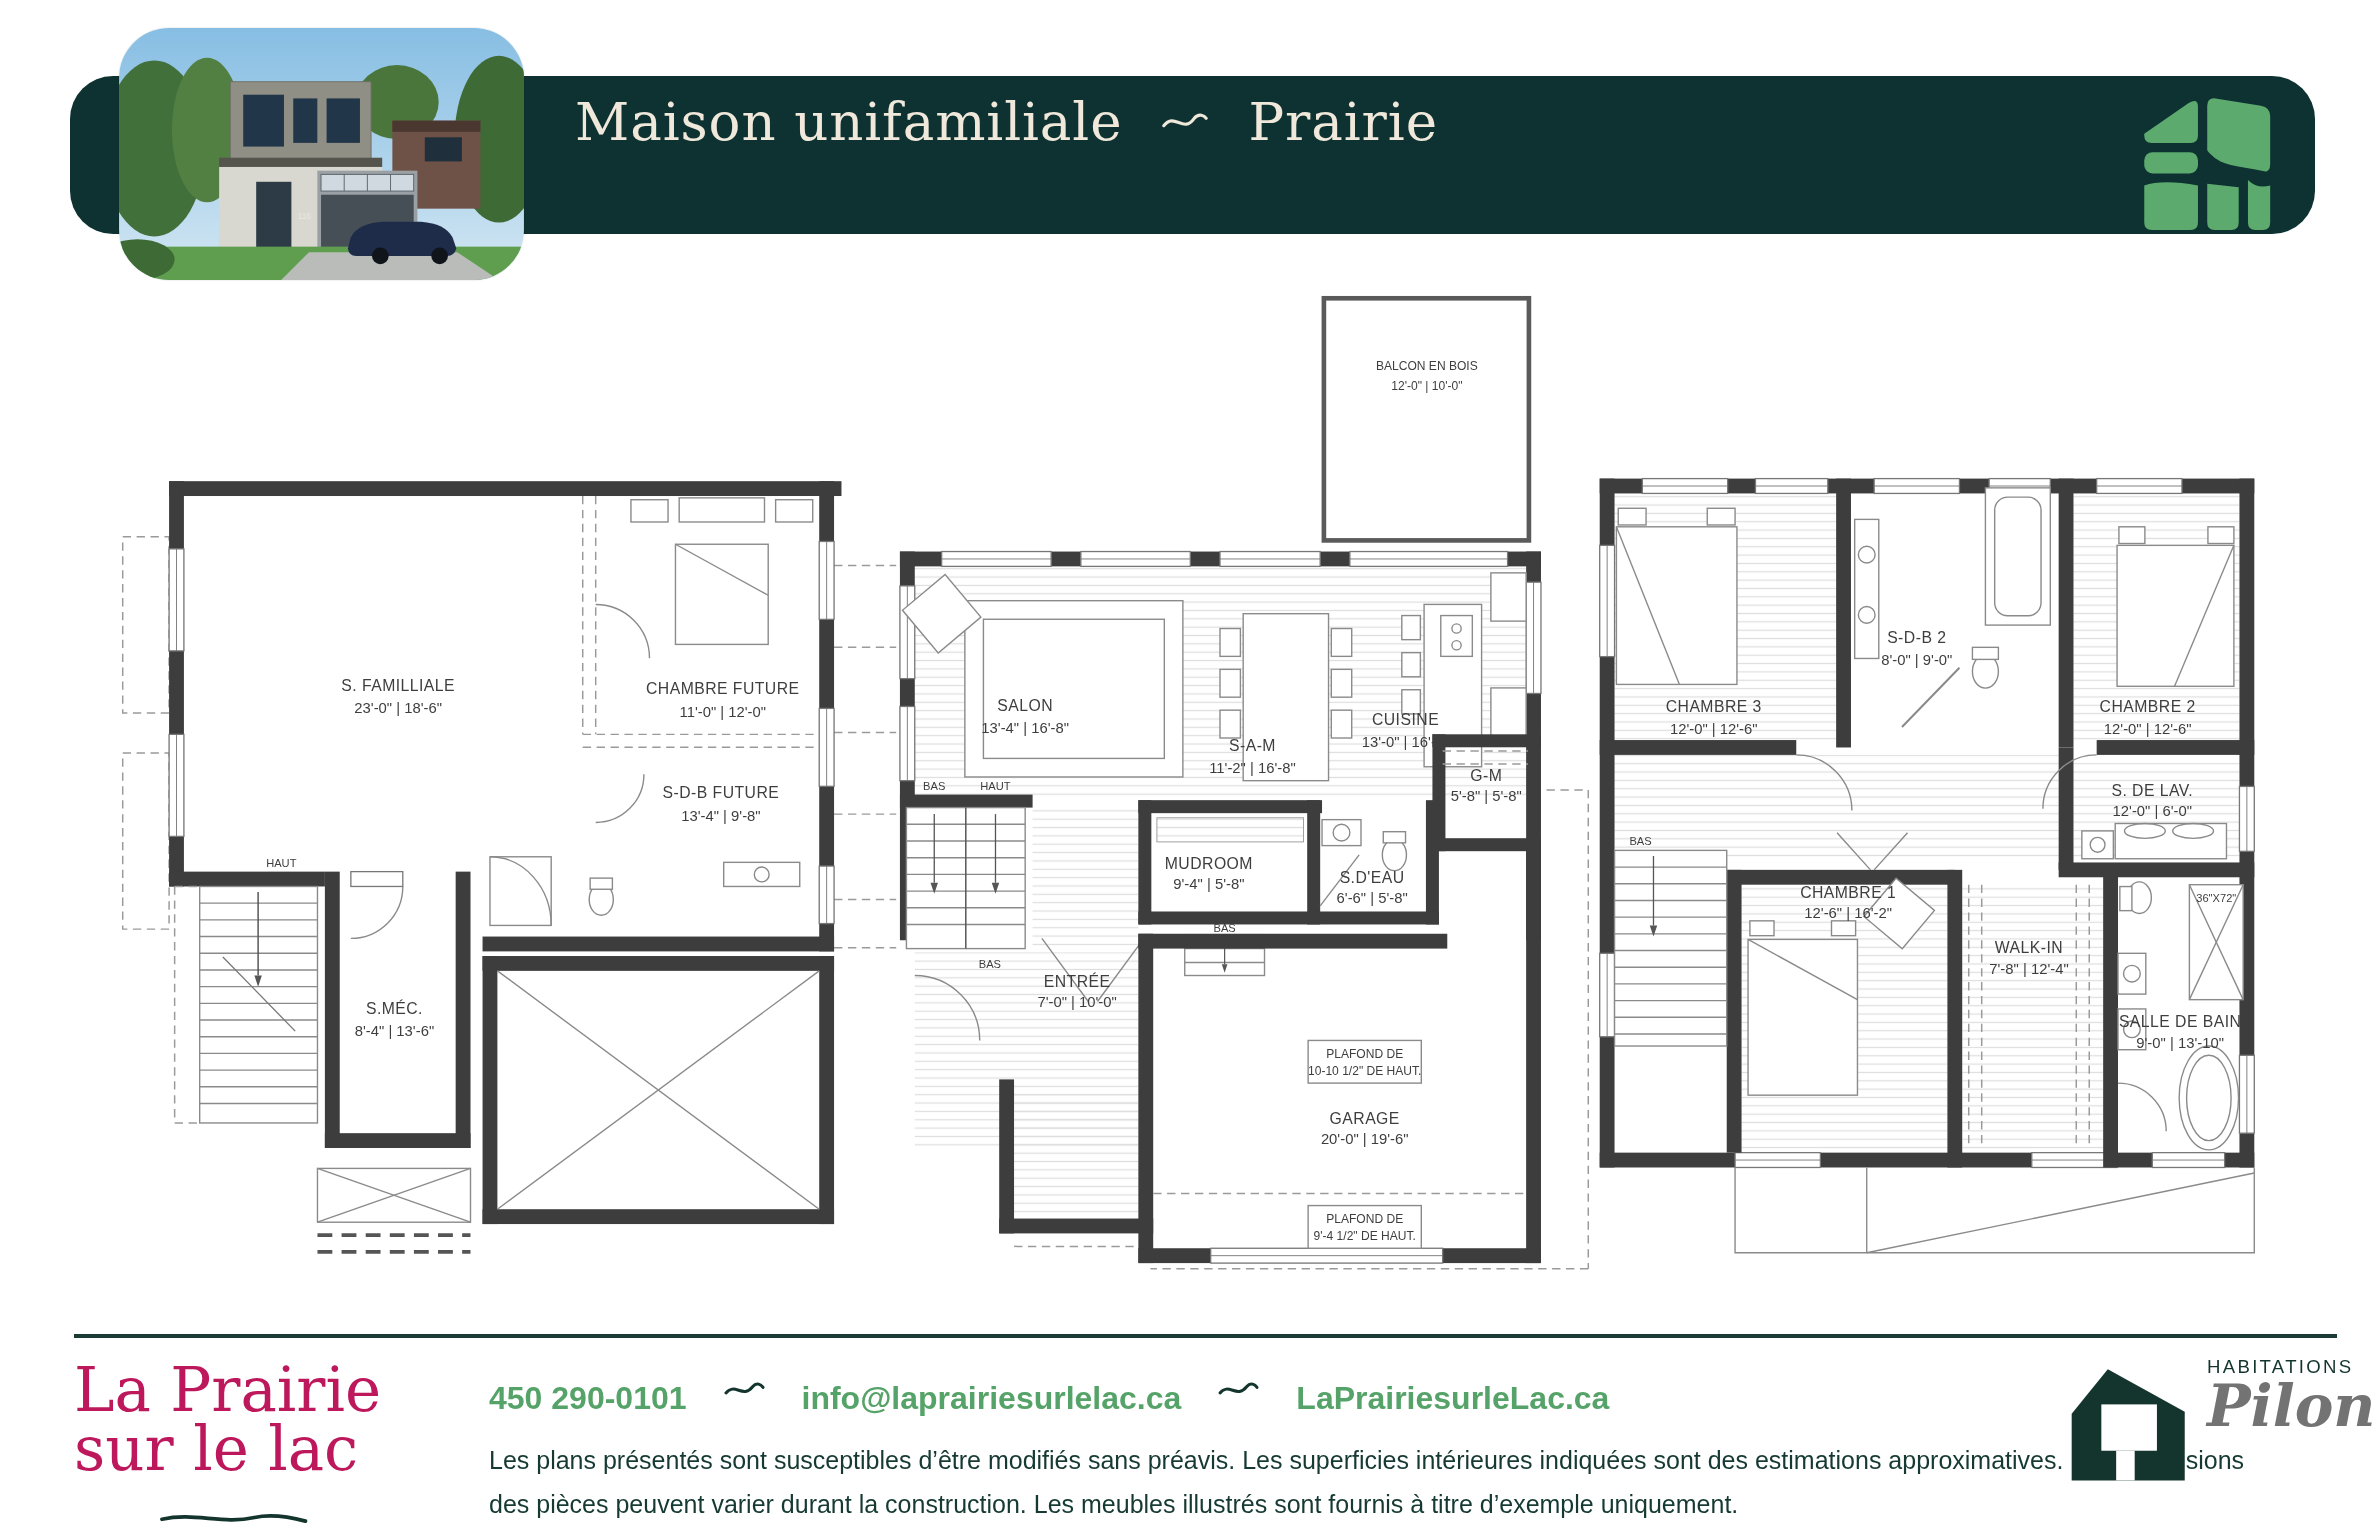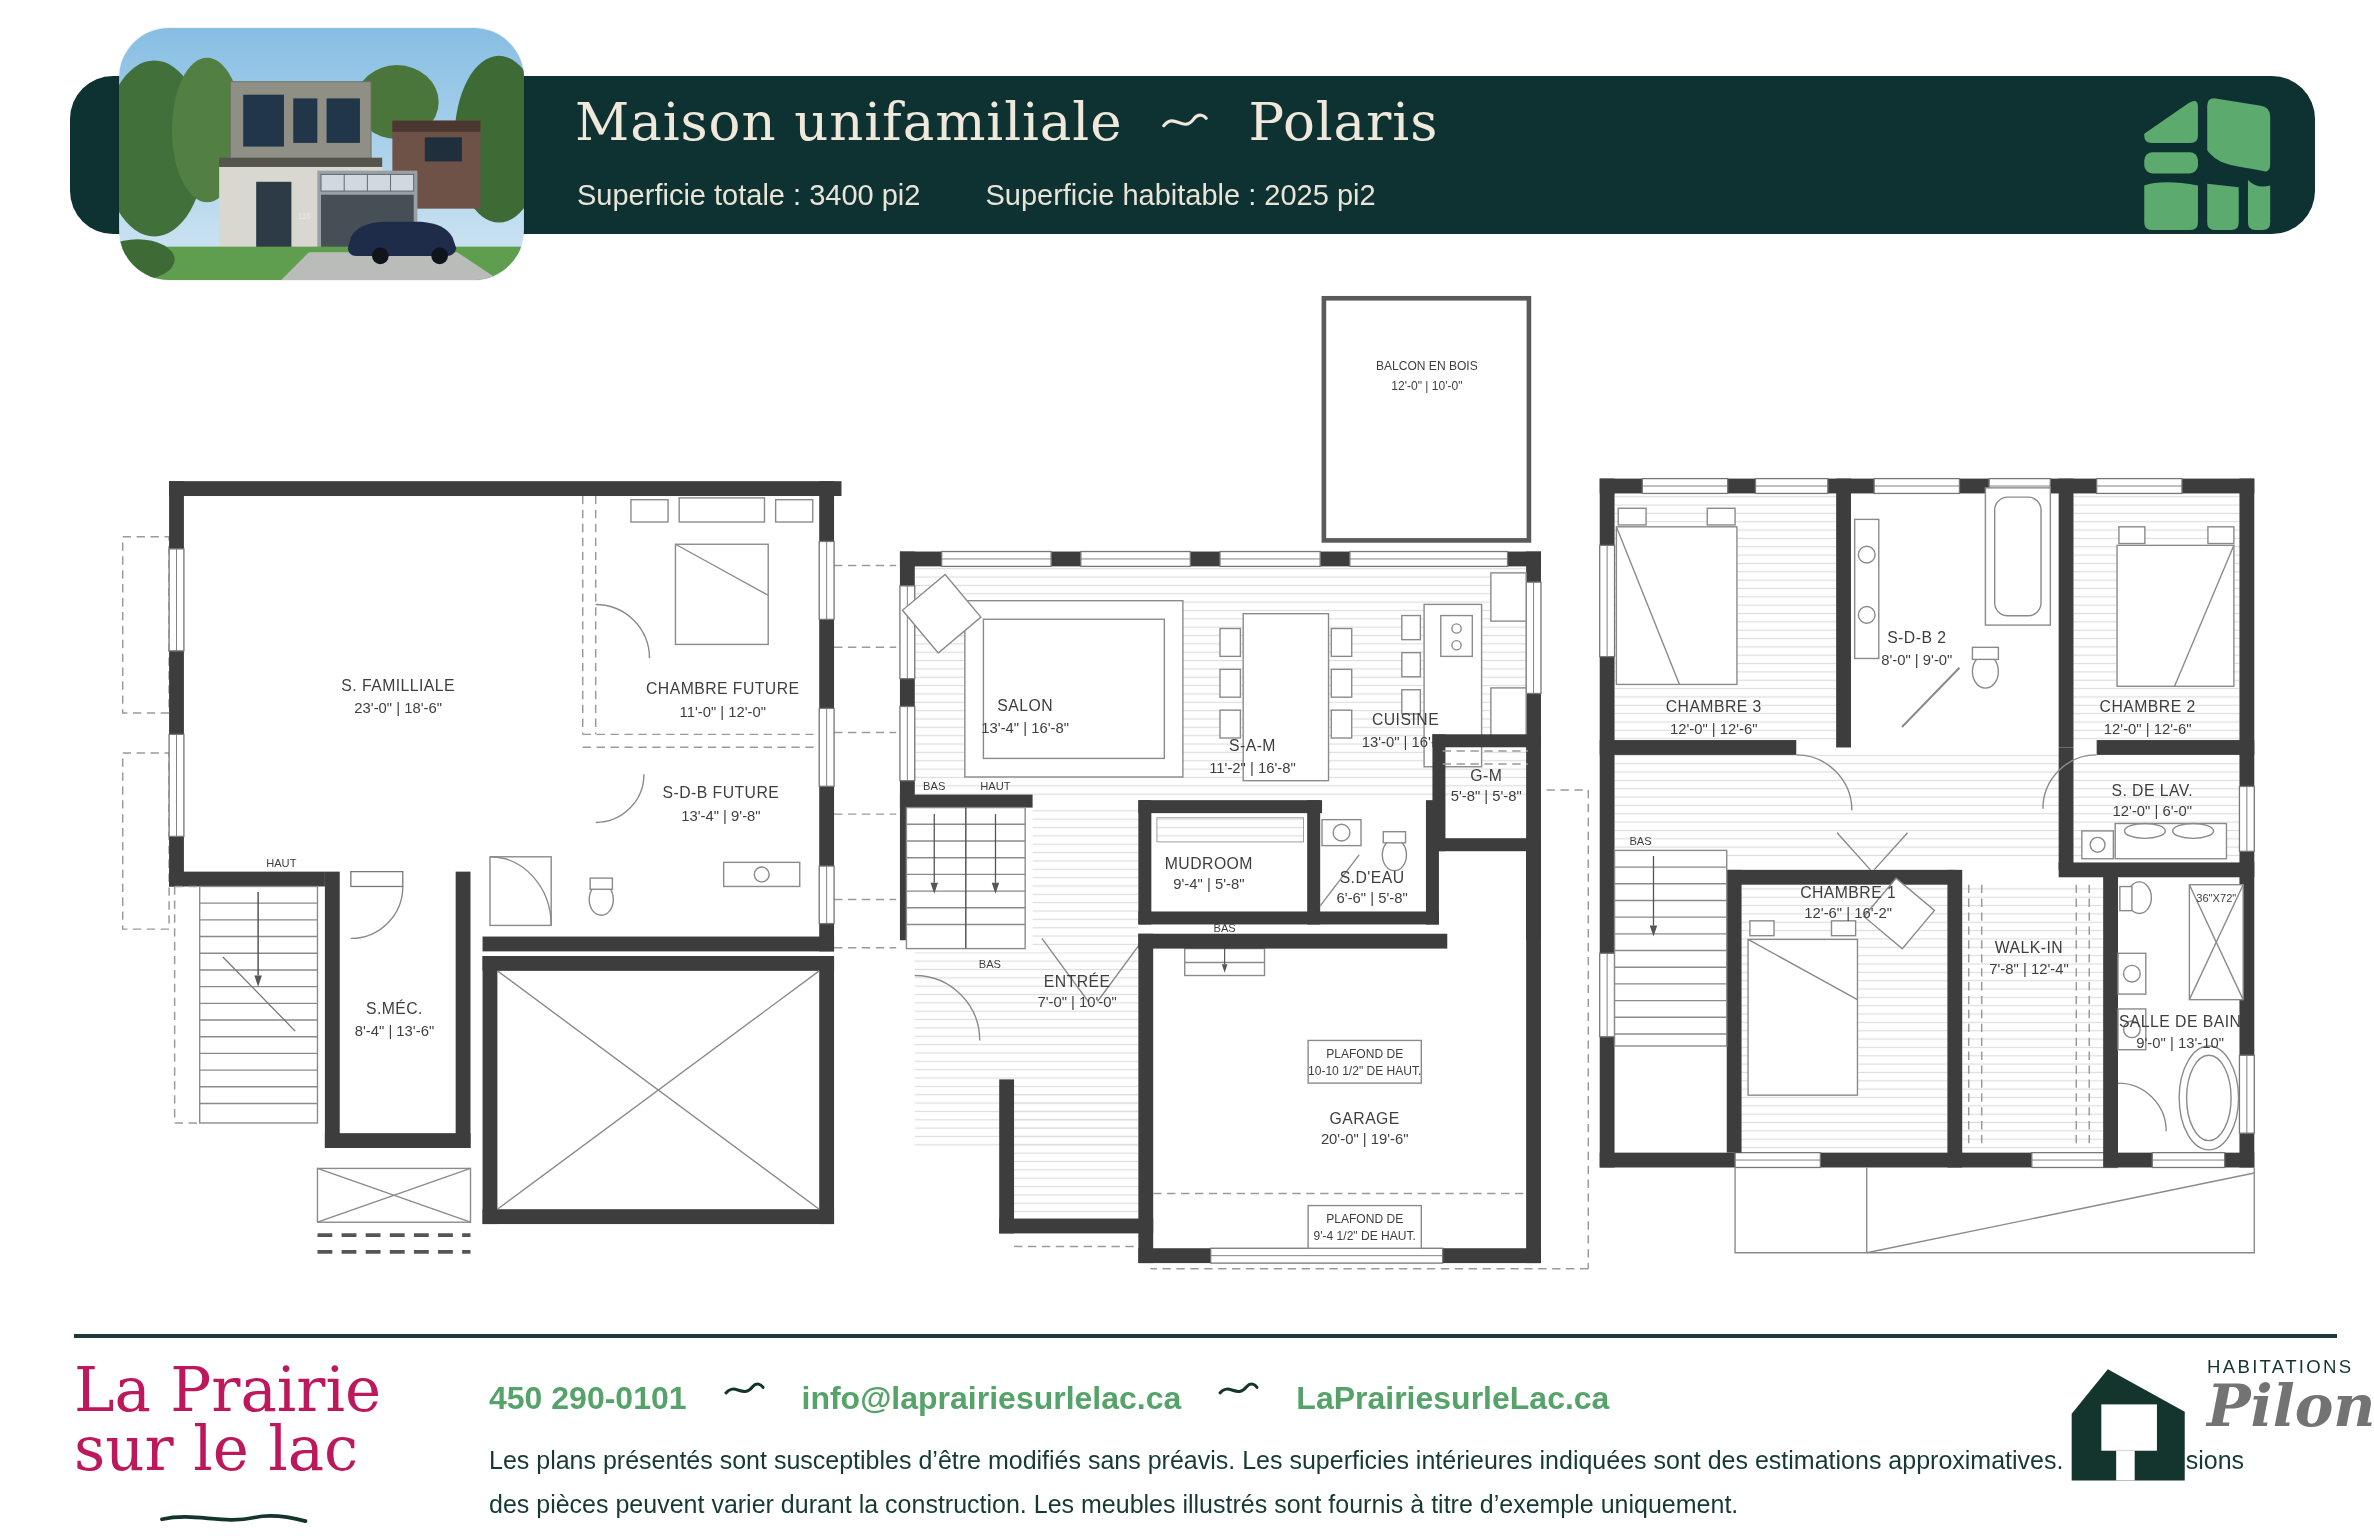--- a/index.html
+++ b/index.html
@@ -82,25 +82,21 @@
         <circle cx="346" cy="246" r="9" fill="#10151c"></circle>
       <ellipse cx="20" cy="250" rx="40" ry="22" fill="#3E6A35"></ellipse>
     </svg>
   </div>
 
   <div class="title-wrap" style="color:#EFE8DB;">
     <span class="title">Maison unifamiliale</span>
     <svg width="48" height="24" viewBox="0 0 52 26">
       <path d="M3,17 C15,2 24,26 36,9 C41,3 47,6 49,9" fill="none" stroke="#EFE8DB" stroke-width="3.4" stroke-linecap="round"></path>
     </svg>
-    <span class="title">Polaris</span>
-  </div>
-  <div class="subtitle-wrap" style="color:#E9E4D8;">
-    <span>Superficie totale : 3400 pi2</span>
-    <span>Superficie habitable : 2025 pi2</span>
+    <span class="title">Prairie</span>
   </div>
 
   <svg class="map-logo" width="150" height="147" viewBox="0 0 162 158">
     <path d="M10,50 L58,17 Q68,11 68,21 L68,52 Q68,60 60,60 L18,60 Q10,60 10,52 Z" fill="#5CAA6E"></path>
     <path d="M78,20 Q78,11 87,12 L136,20 Q146,22 146,31 L146,83 Q146,93 136,91 L86,83 Q78,82 78,74 Z" fill="#5CAA6E"></path>
     <rect x="10" y="70" width="58" height="23" rx="9" fill="#5CAA6E"></rect>
     <path d="M10,106 Q30,99 68,106 L68,146 Q68,154 60,154 L18,154 Q10,154 10,146 Z" fill="#5CAA6E"></path>
     <path d="M78,104 L112,108 L112,146 Q112,154 104,154 L86,154 Q78,154 78,146 Z" fill="#5CAA6E"></path>
     <path d="M122,100 Q132,110 146,106 L146,146 Q146,154 138,154 L130,154 Q122,154 122,146 Z" fill="#5CAA6E"></path>
     <path d="M68,60 C86,96 116,86 150,98" fill="none" stroke="#0E3231" stroke-width="8"></path>

